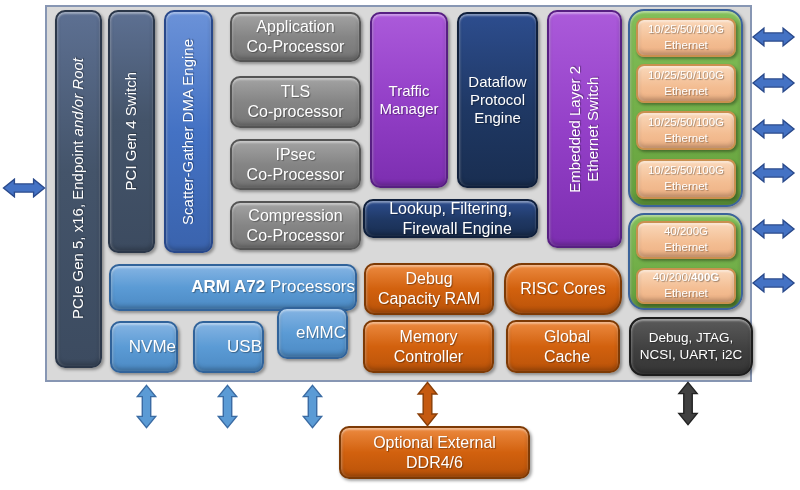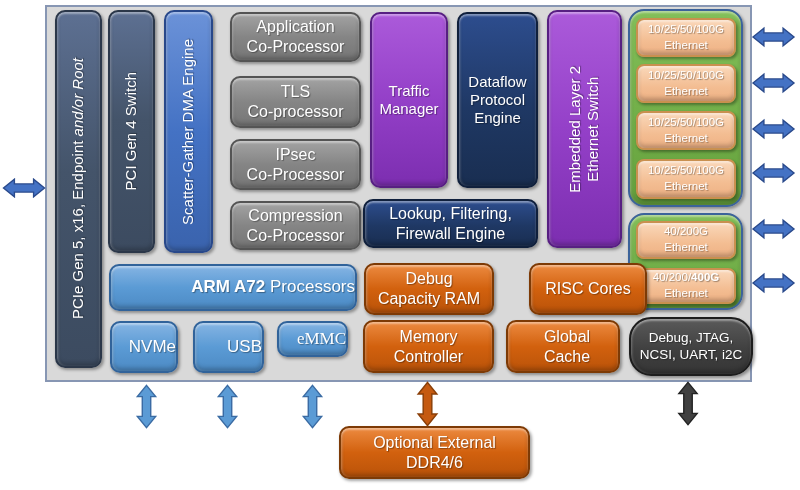--- a/index.html
+++ b/index.html
@@ -23,21 +23,21 @@
   }
   .slate {background:linear-gradient(180deg,#5d7092 0%,#44546A 45%,#3c4b60 100%);border:2px solid #2b3749;}
   .blue  {background:linear-gradient(180deg,#6b92d8 0%,#4472C4 50%,#3a63ad 100%);border:2px solid #28488a;}
   .lblue {background:linear-gradient(180deg,#85b4e3 0%,#5B9BD5 50%,#4c8ac4 100%);border:2px solid #31639a;justify-content:flex-end;}
   .gray  {background:linear-gradient(180deg,#a3a3a3 0%,#858585 50%,#767676 100%);border:2px solid #545454;margin-left:8px;}
   .purple{background:linear-gradient(180deg,#ab5ada 0%,#9440C8 50%,#7c2eb0 100%);border:2px solid #571f82;}
   .navy  {background:linear-gradient(180deg,#2d4d8e 0%,#1F3864 55%,#192e51 100%);border:2px solid #10203c;}
   .orange{background:linear-gradient(180deg,#ec8a40 0%,#D2610E 50%,#ba5309 100%);border:2px solid #7d3a05;}
   .peach {background:linear-gradient(180deg,#fad8ba 0%,#f3bd92 60%,#eeb184 100%);border:2px solid #c9904f;border-radius:8px;}
   .greenbox{background:linear-gradient(180deg,#83bf59 0%,#70AD47 60%,#65a03d 100%);border:2px solid #3c639a;border-radius:16px;}
-  .dark  {background:linear-gradient(180deg,#5a5a5a 0%,#404040 55%,#353535 100%);border:2px solid #1d1d1d;border-radius:22px;}
+  .dark  {background:linear-gradient(180deg,#5a5a5a 0%,#404040 55%,#353535 100%);border:2px solid #1d1d1d;border-radius:14px;}
   .vert{writing-mode:vertical-rl;transform:rotate(180deg);white-space:nowrap;}
   .vert2{writing-mode:vertical-rl;transform:rotate(180deg);white-space:pre-line;}
   .f15{font-size:15px;}.f16{font-size:16px;}.f17{font-size:17px;}
   .f12{font-size:11.5px;line-height:1.35;}.f14{font-size:13.5px;}
   .arrow{position:absolute;}
   .arrow svg{display:block;width:100%;height:100%;}
 </style>
 </head>
 <body>
 
@@ -60,21 +60,21 @@
 <div class="blk gray f16" style="left:222px;top:139px;width:131px;height:51px;">IPsec
 Co-Processor</div>
 <div class="blk gray f16" style="left:222px;top:201px;width:131px;height:49px;">Compression
 Co-Processor</div>
 
 <div class="blk purple f15" style="left:370px;top:12px;width:78px;height:176px;">Traffic
 Manager</div>
 <div class="blk navy f15" style="left:457px;top:12px;width:81px;height:176px;">Dataflow
 Protocol
 Engine</div>
-<div class="blk navy f16" style="left:363px;top:199px;width:175px;height:49px;">Lookup, Filtering,
+<div class="blk navy f16" style="left:363px;top:199px;width:175px;height:39px;text-align:right;">Lookup, Filtering,
 Firewall Engine</div>
 
 <div class="blk purple" style="left:547px;top:10px;width:75px;height:238px;">
   <span class="vert2 f15">Embedded Layer 2
 Ethernet Switch</span>
 </div>
 
 <div class="blk greenbox" style="left:628px;top:9px;width:115px;height:198px;"></div>
 <div class="blk peach f12" style="left:636px;top:18px;width:100px;height:39px;">
   <span><span>10/25/50/100G</span><br><span>Ethernet</span></span>
@@ -98,25 +98,25 @@
 </div>
 
 <div class="blk dark f14" style="left:629px;top:317px;width:124px;height:59px;">Debug, JTAG,
 NCSI, UART, i2C</div>
 
 <div class="blk lblue f17" style="left:109px;top:264px;width:248px;height:47px;">
   <span><b>ARM A72</b><span> Processors</span></span>
 </div>
 <div class="blk lblue f17" style="left:110px;top:321px;width:68px;height:52px;">NVMe</div>
 <div class="blk lblue f17" style="left:193px;top:321px;width:71px;height:52px;padding-left:15px;">USB</div>
-<div class="blk lblue f17" style="left:277px;top:321px;width:71px;height:36px;font-family:Liberation Serif, serif;">eMMC</div>
+<div class="blk lblue f17" style="left:277px;top:307px;width:71px;height:52px;">eMMC</div>
 
 <div class="blk orange f16" style="left:364px;top:263px;width:130px;height:52px;">Debug
 Capacity RAM</div>
-<div class="blk orange f16" style="left:529px;top:263px;width:118px;height:52px;">RISC Cores</div>
+<div class="blk orange f16" style="left:504px;top:263px;width:118px;height:52px;border-radius:18px;">RISC Cores</div>
 <div class="blk orange f16" style="left:363px;top:320px;width:131px;height:53px;">Memory
 Controller</div>
 <div class="blk orange f16" style="left:506px;top:320px;width:114px;height:53px;padding-left:8px;">Global
 Cache</div>
 
 <div class="blk orange f16" style="left:339px;top:426px;width:191px;height:53px;">Optional External
 DDR4/6</div>
 
 <div class="arrow" style="left:2px;top:175px;width:44px;height:26px;">
   <svg viewBox="0 0 64 38">

